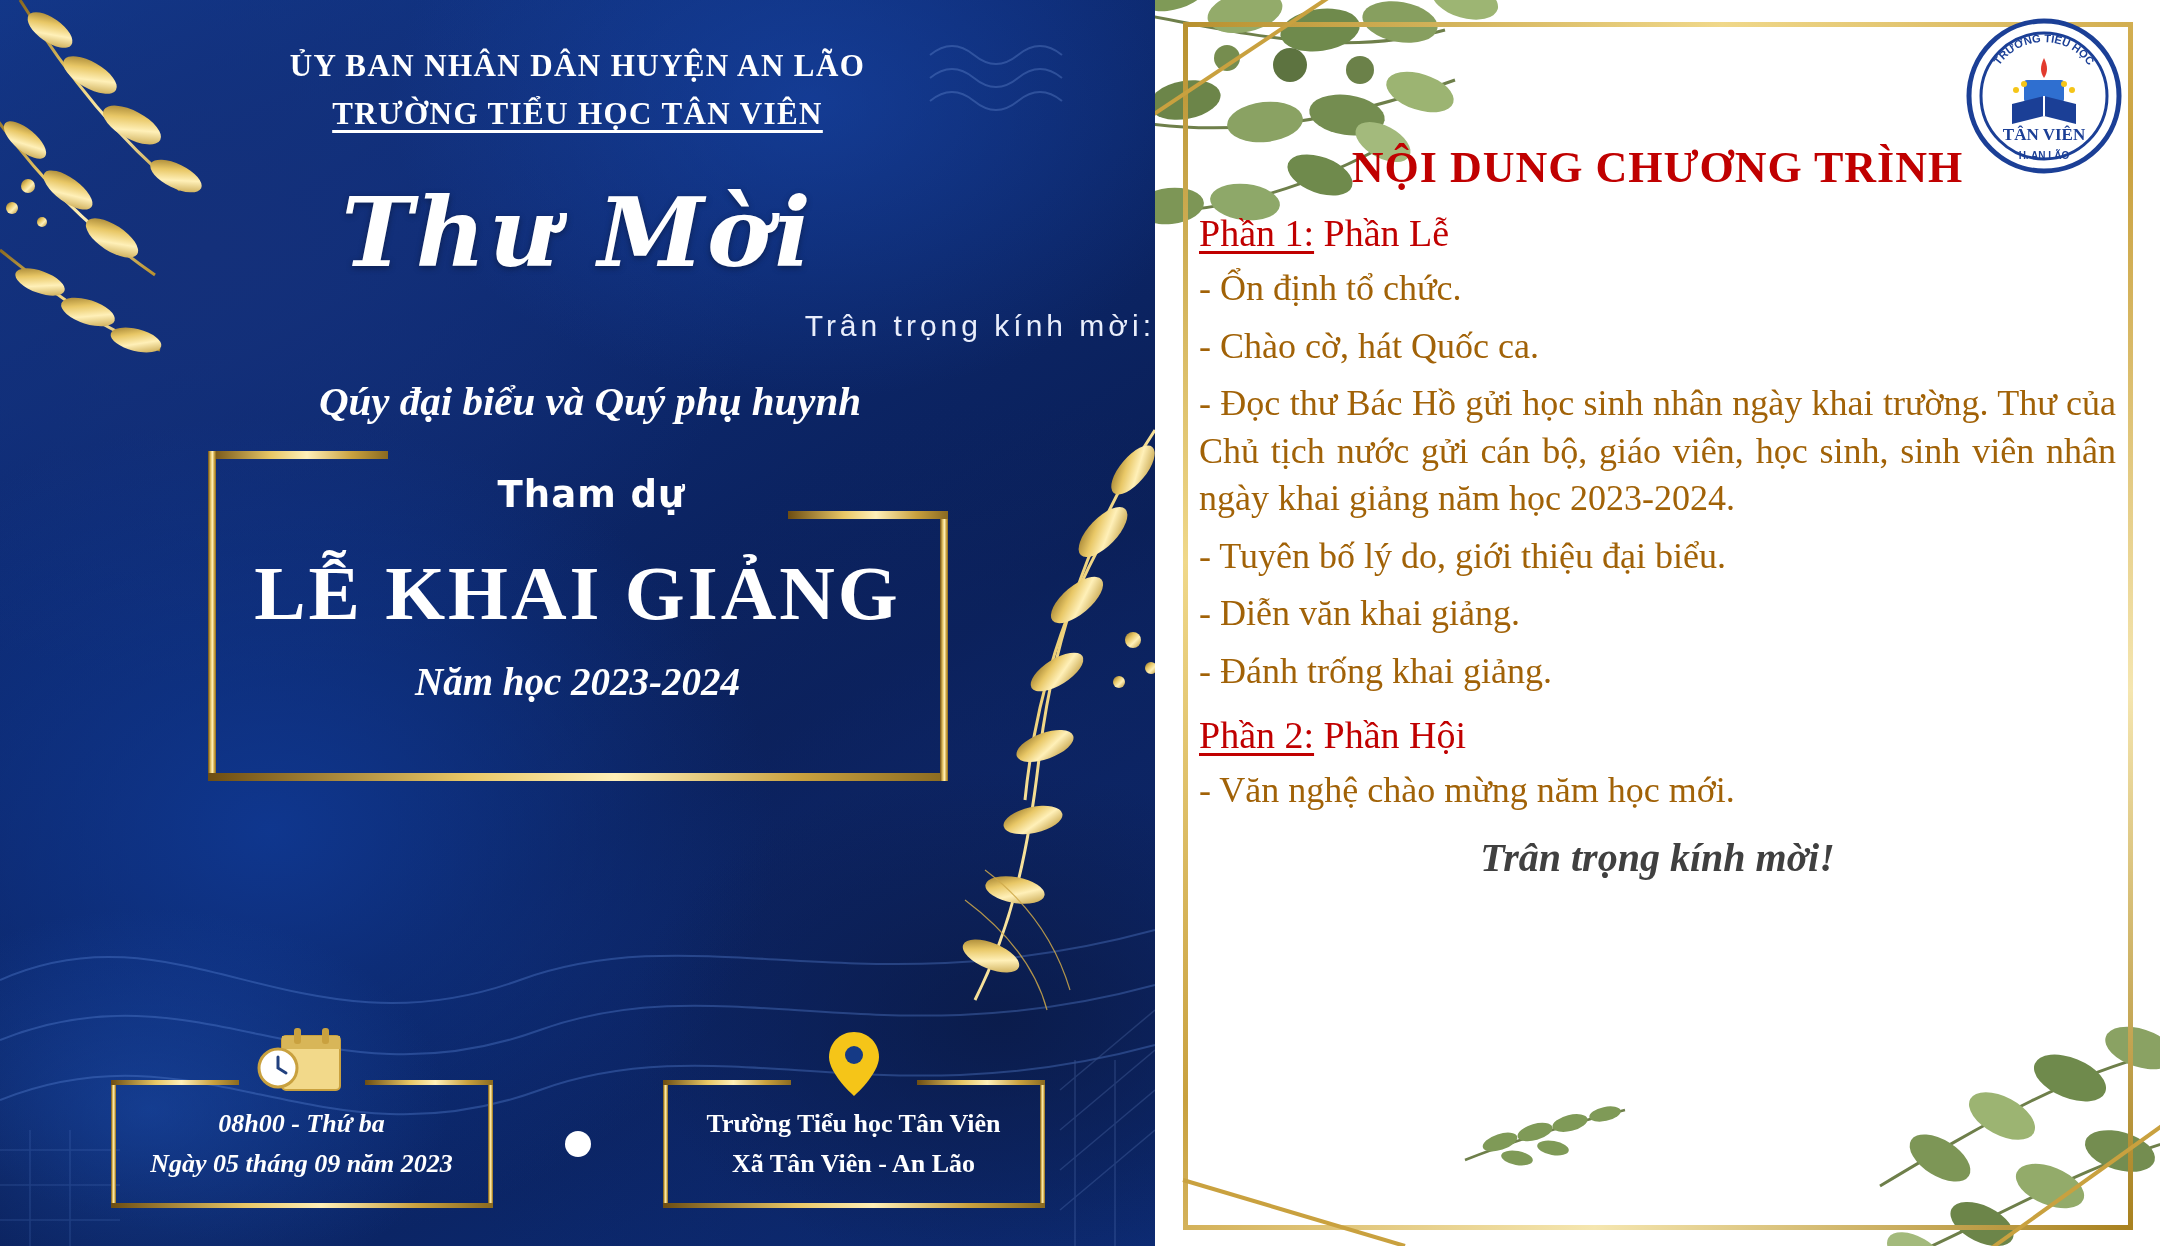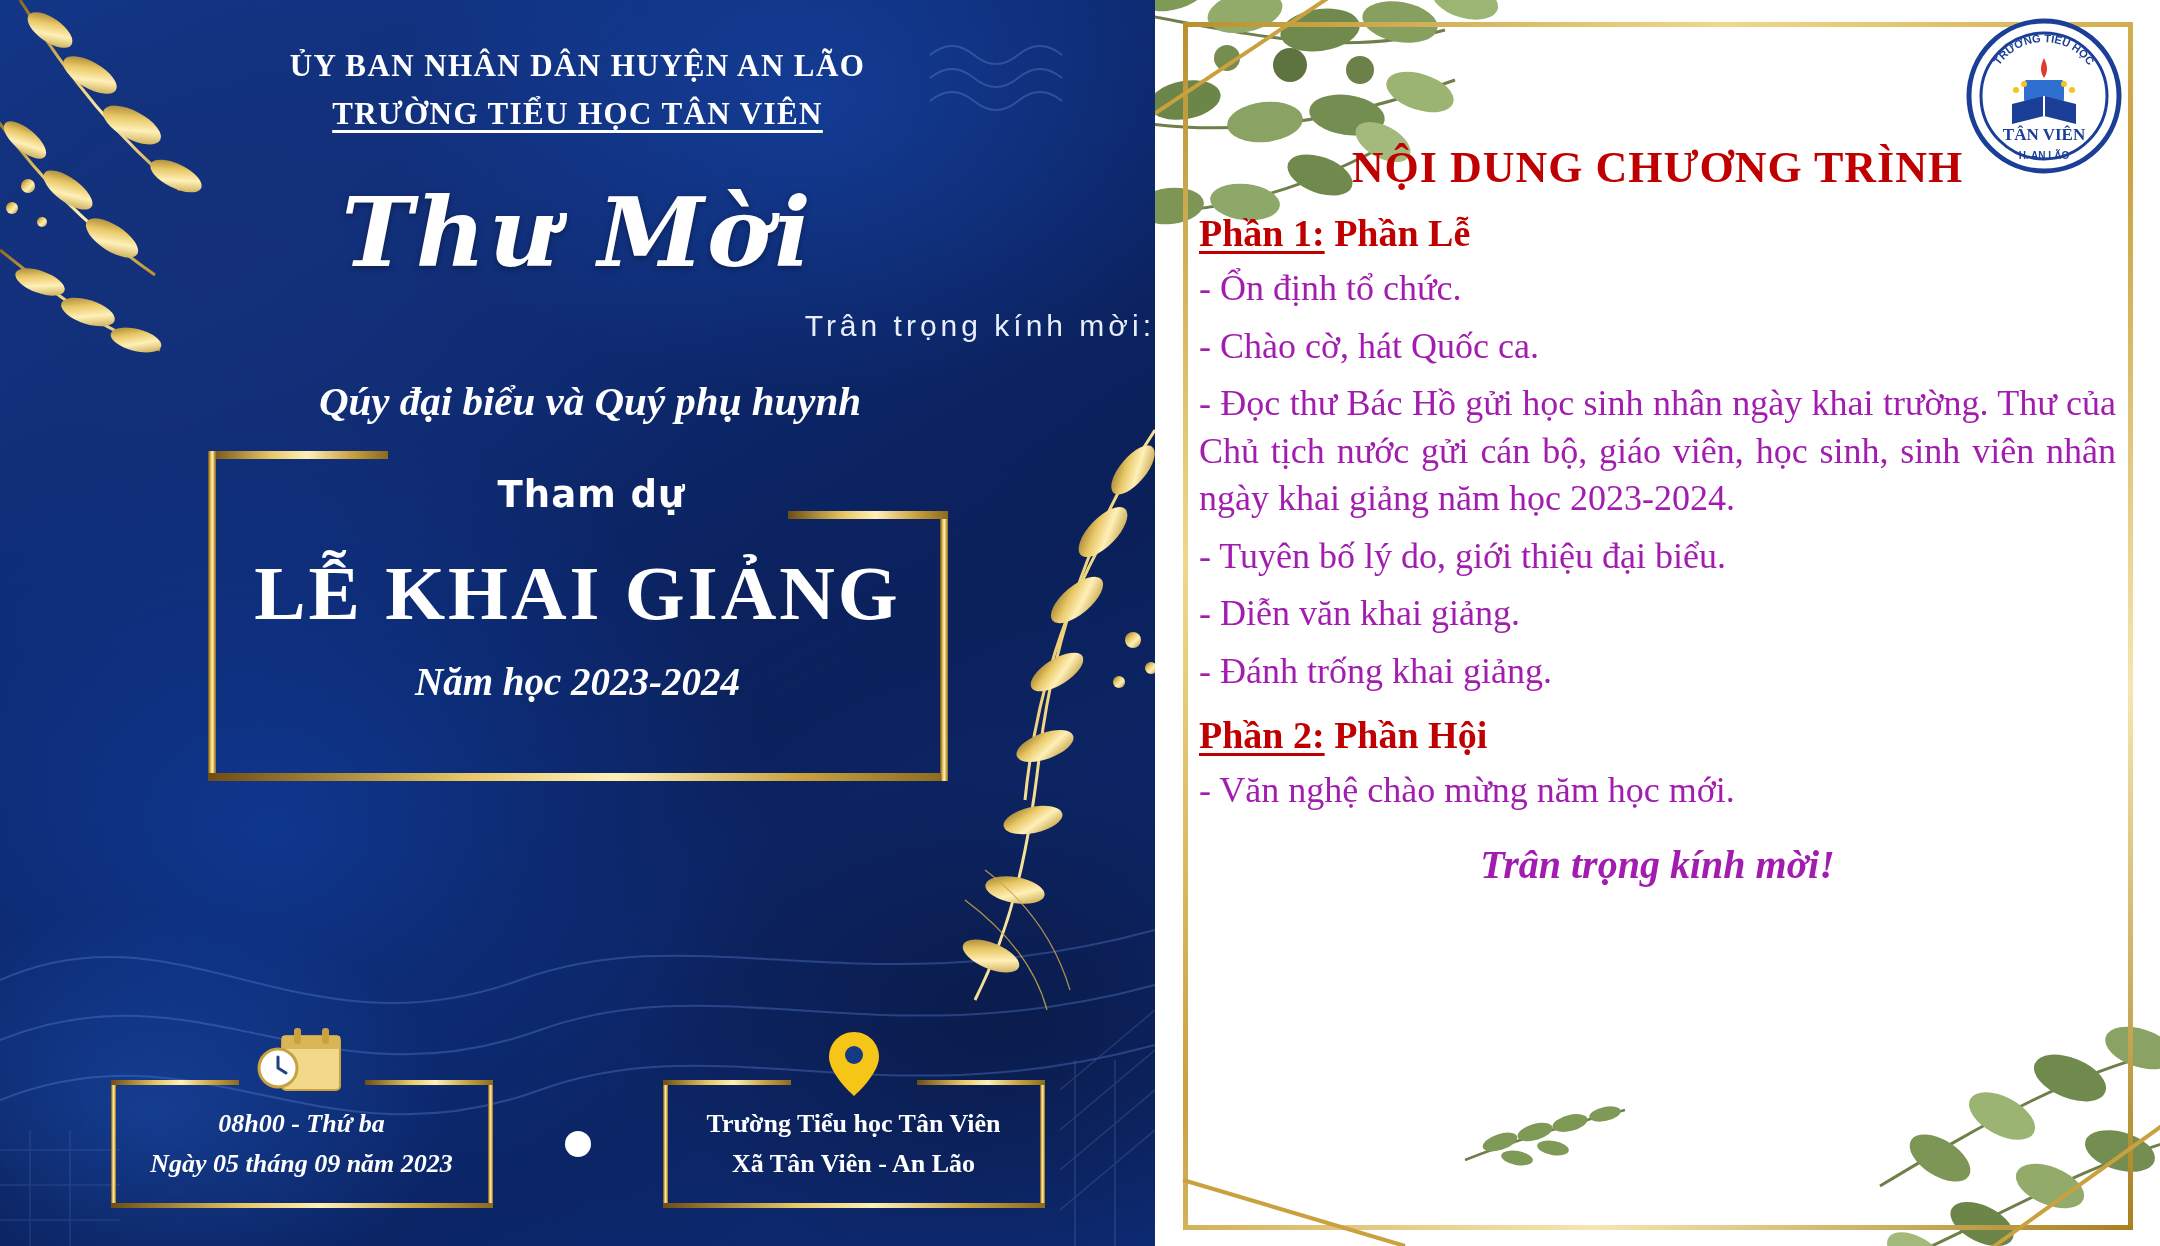--- a/index.html
+++ b/index.html
@@ -242,43 +242,43 @@
     text-align: center;
     font-size: 44px;
     font-weight: bold;
     color: #c00000;
     font-family: "Liberation Serif", serif;
     letter-spacing: 1px;
   }
   .part-head {
     margin-top: 18px;
     font-size: 38px;
-    font-weight: bold;
+    font-weight: normal;
     color: #c00000;
     font-family: "Liberation Serif", serif;
   }
   .part-head .num {
     text-decoration: underline;
     text-underline-offset: 5px;
   }
   .prog-item {
     margin-top: 10px;
     font-size: 36px;
-    color: #a21caf;
+    color: #a16207;
     font-family: "Liberation Serif", serif;
     line-height: 1.32;
     text-align: justify;
   }
   .closing {
-    margin-top: 26px;
+    margin-top: 19px;
     text-align: center;
     font-size: 40px;
     font-weight: bold;
     font-style: italic;
-    color: #a21caf;
+    color: #404040;
     font-family: "Liberation Serif", serif;
   }
 
   
   .logo {
     position: absolute;
     right: 38px;
     top: 18px;
     width: 156px;
     height: 156px;

